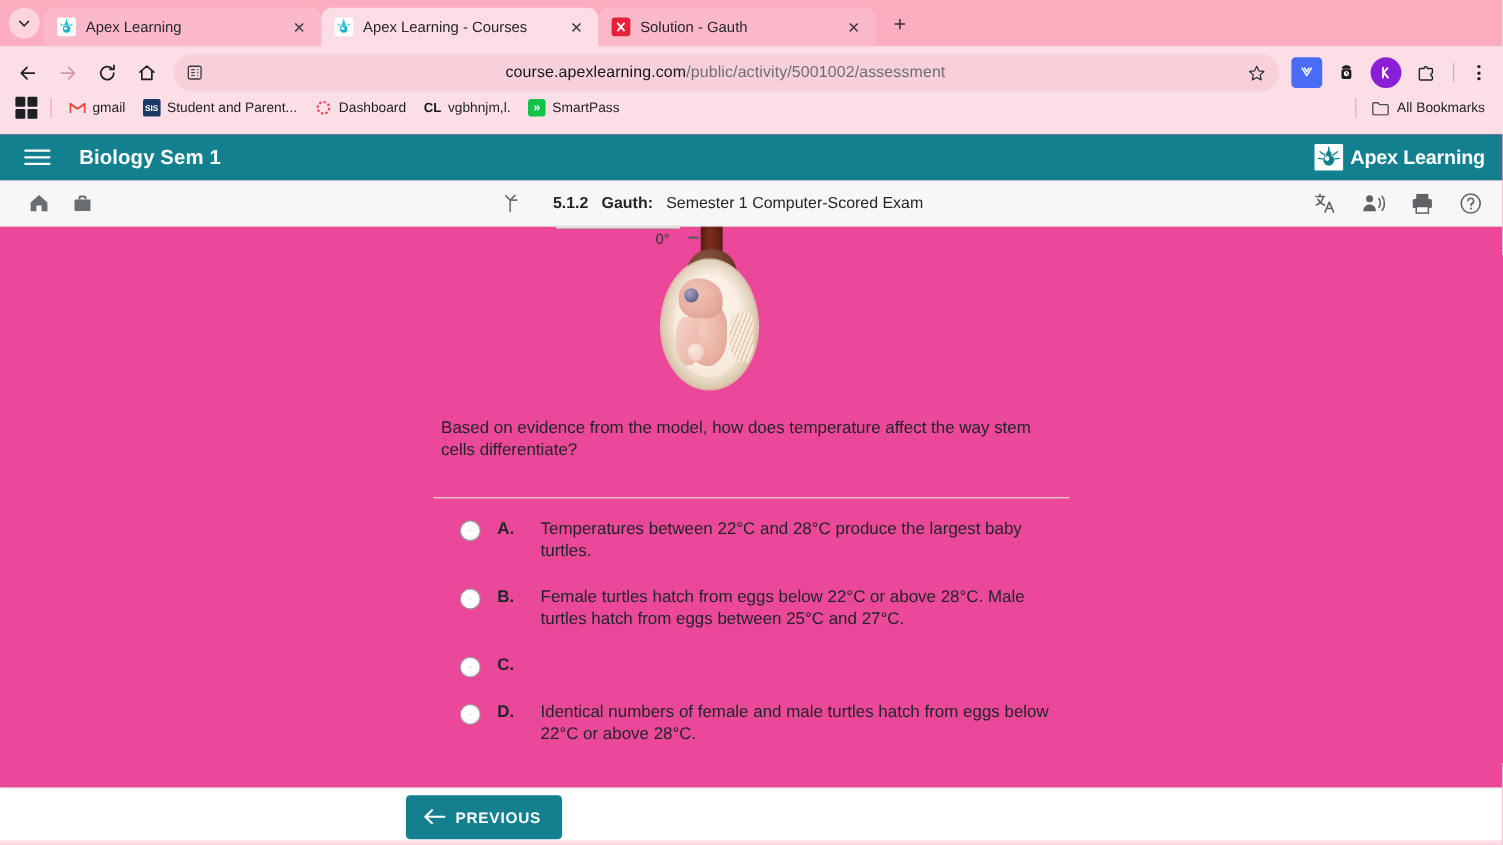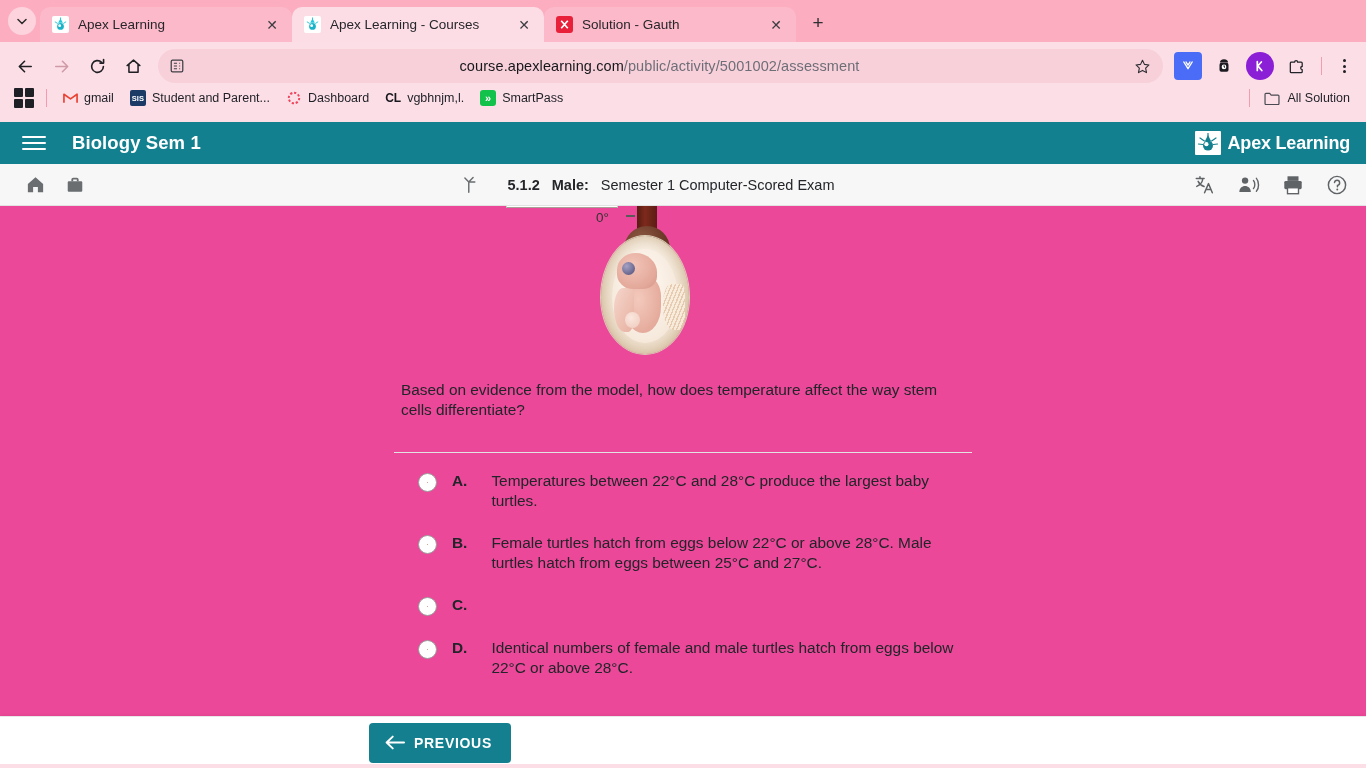--- a/index.html
+++ b/index.html
@@ -639,21 +639,21 @@
     </div>
 
     <div class="bm-spacer"></div>
     <div class="vdiv"></div>
     <div class="allbm">
       <span class="bm-ico">
         <svg width="16" height="13" viewBox="0 0 17 14">
           <path d="M1 12.5 V2.5 a1 1 0 0 1 1 -1 H6 L7.6 3.3 H15 a1 1 0 0 1 1 1 V12.5 a1 1 0 0 1 -1 1 H2 a1 1 0 0 1 -1 -1 Z" fill="none" stroke="#4a4a52" stroke-width="1.3" stroke-linejoin="round"></path>
         </svg>
       </span>
-      <span>All Solution</span>
+      <span>All Bookmarks</span>
     </div>
   </div>
 
   <div class="viewport">
 
     <div class="app-header">
       <div class="hamburger">
           <i></i>
           <i></i>
           <i></i>
@@ -685,21 +685,21 @@
           <path d="M8 7 V5 a1 1 0 0 1 1 -1 h4 a1 1 0 0 1 1 1 V7" fill="none" stroke="#6a6e70" stroke-width="2"></path>
         </svg>
       </div>
       <div class="sh-center">
         <span class="sh-icon">
           <svg width="19" height="19" viewBox="0 0 22 22">
             <path d="M6 20 V8 H13 M6 8 L11 3 M6 8 L1.5 3.5" stroke="#6a6e70" stroke-width="1.7" fill="none" stroke-linecap="round" stroke-linejoin="round" transform="translate(3,0)"></path>
           </svg>
         </span>
         <span class="sh-num">5.1.2</span>
-        <span class="sh-exam">Male:</span>
+        <span class="sh-exam">Gauth:</span>
         <span class="sh-name">Semester 1 Computer-Scored Exam</span>
       </div>
       <div class="sh-right">
         <span class="sh-icon" style="margin-right:0">
           <svg width="22" height="22" viewBox="0 0 24 24">
             <path d="M2.5 5 H11 M6.5 3 V5 M9.5 5 C9.5 9.5 6.5 12 3 13.5 M4.5 8 C6 11 8.5 12.8 11 13.6" stroke="#5f6366" stroke-width="1.6" fill="none" stroke-linecap="round"></path>
             <path d="M11.5 20.5 L15.8 10.5 L20 20.5 M13.3 17 H18.3" stroke="#5f6366" stroke-width="1.6" fill="none" stroke-linecap="round" stroke-linejoin="round"></path>
           </svg>
         </span>
         <span class="sh-icon" style="margin-right:0">

